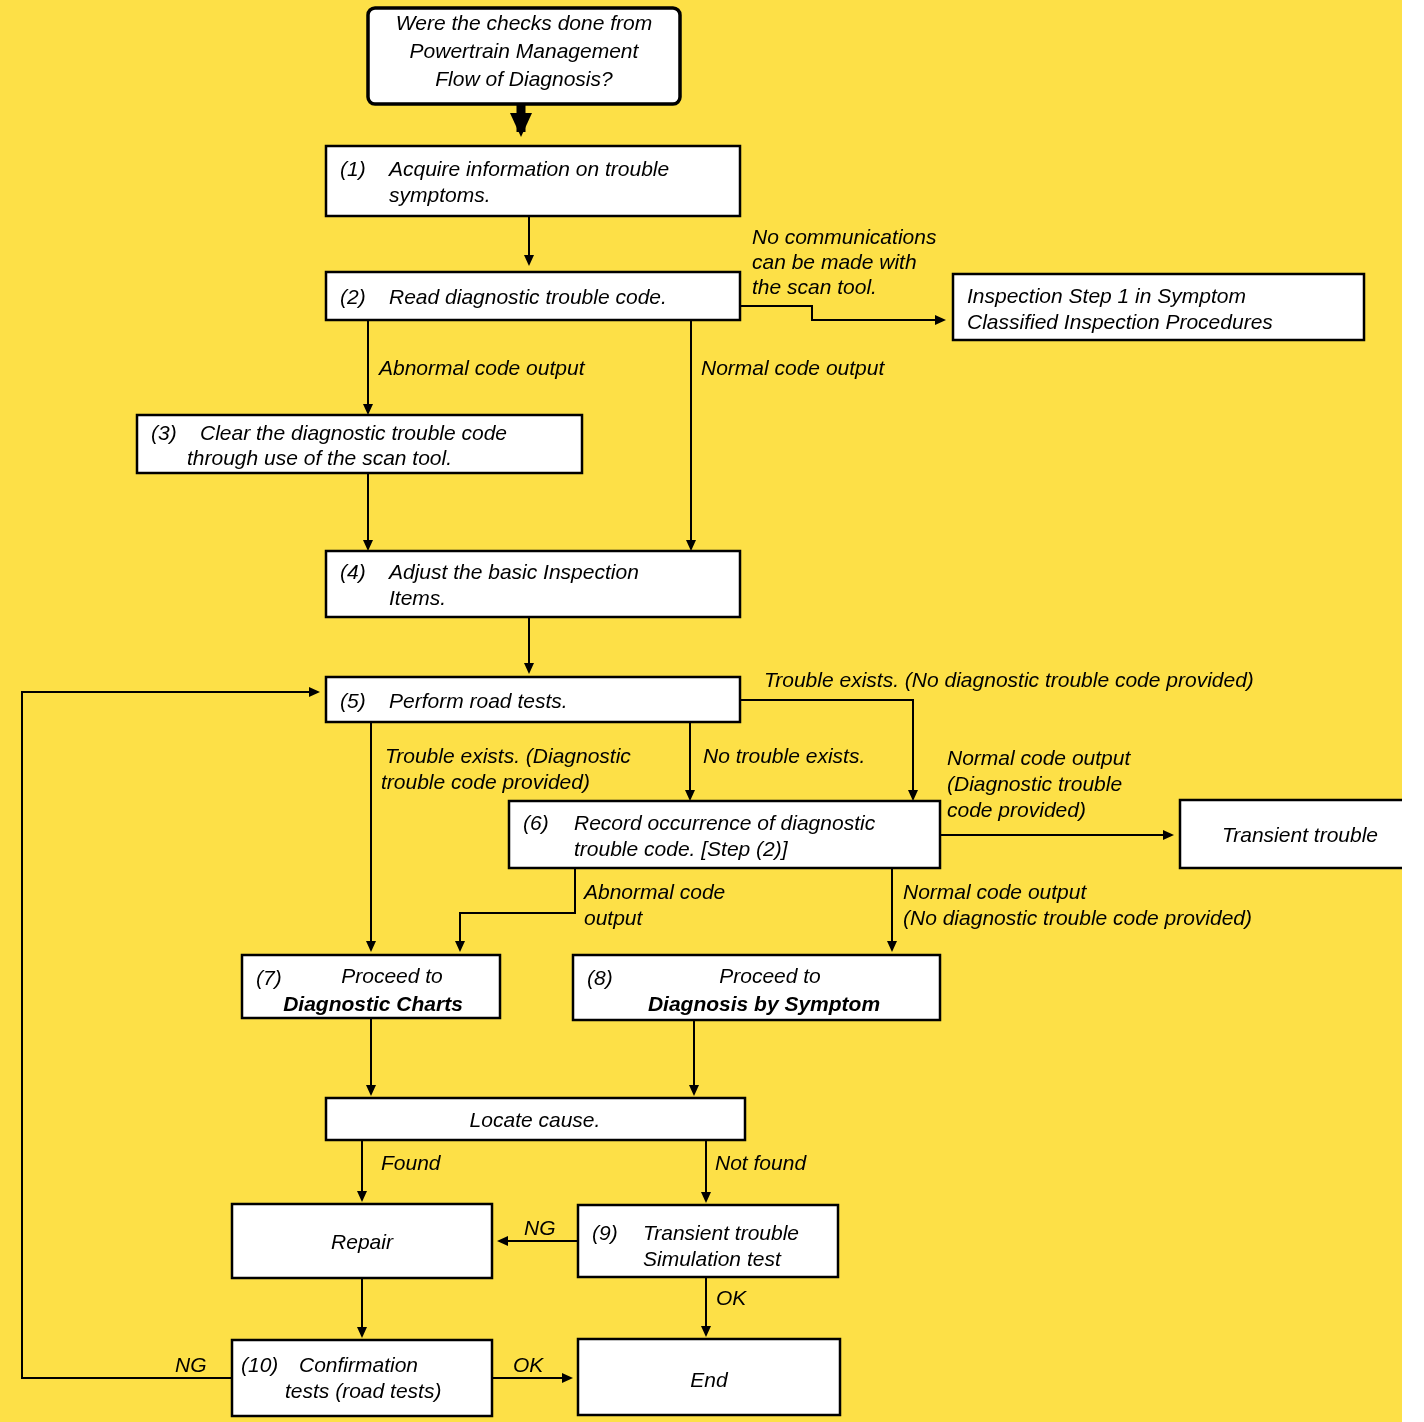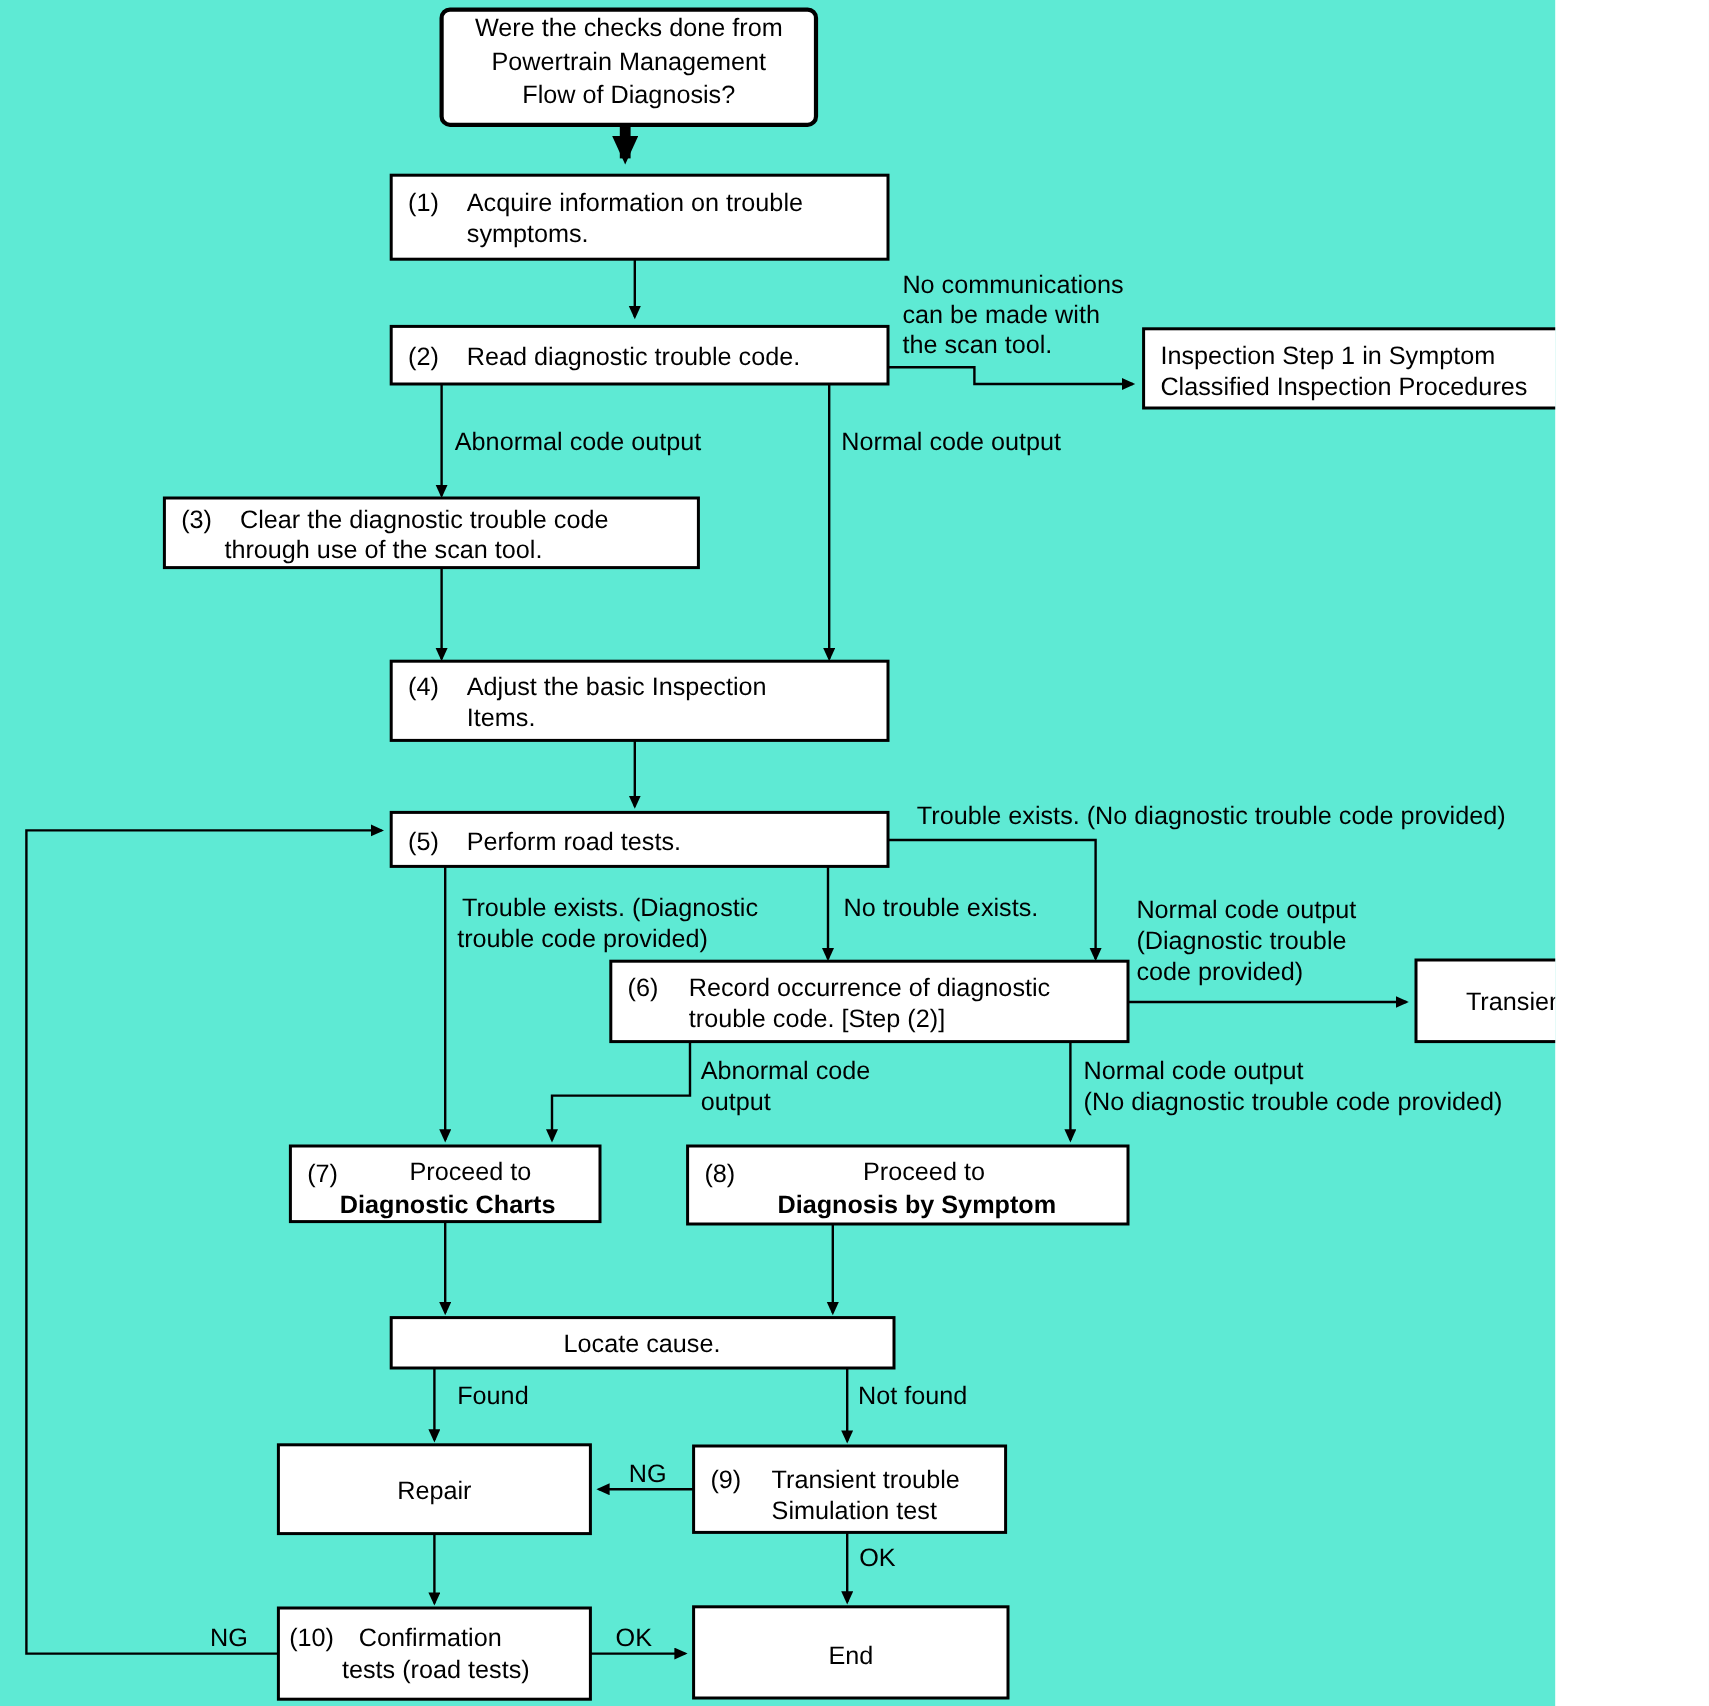--- a/index.html
+++ b/index.html
@@ -1,17 +1,17 @@
 <!DOCTYPE html>
 <html><head>
 <meta charset="utf-8">
 <style>
   html,body{margin:0;padding:0;background:#fff;}
   body{width:1424px;height:1422px;font-family:"Liberation Sans",sans-serif;}
-  #sheet{position:relative;width:1296px;height:1422px;overflow:hidden;background:#5eead4;}
+  #sheet{position:relative;width:1402px;height:1422px;overflow:hidden;background:#fde047;font-style:italic;}
   svg.flow{position:absolute;inset:0;width:1424px;height:1422px;}
   svg.flow text{font-family:"Liberation Sans",sans-serif;fill:#000;}
   .t{font-size:21px;}
   .tb{font-size:21px;font-weight:bold;}
   .lbl{font-size:21px;}
   rect.box{fill:#fff;stroke:#000;stroke-width:2.5;}
   rect.boxthick{fill:#fff;stroke:#000;stroke-width:3.5;}
   line,path.conn{stroke:#000;fill:none;}
   .ln{stroke-width:2;}
   .lnfat{stroke-width:9;}

